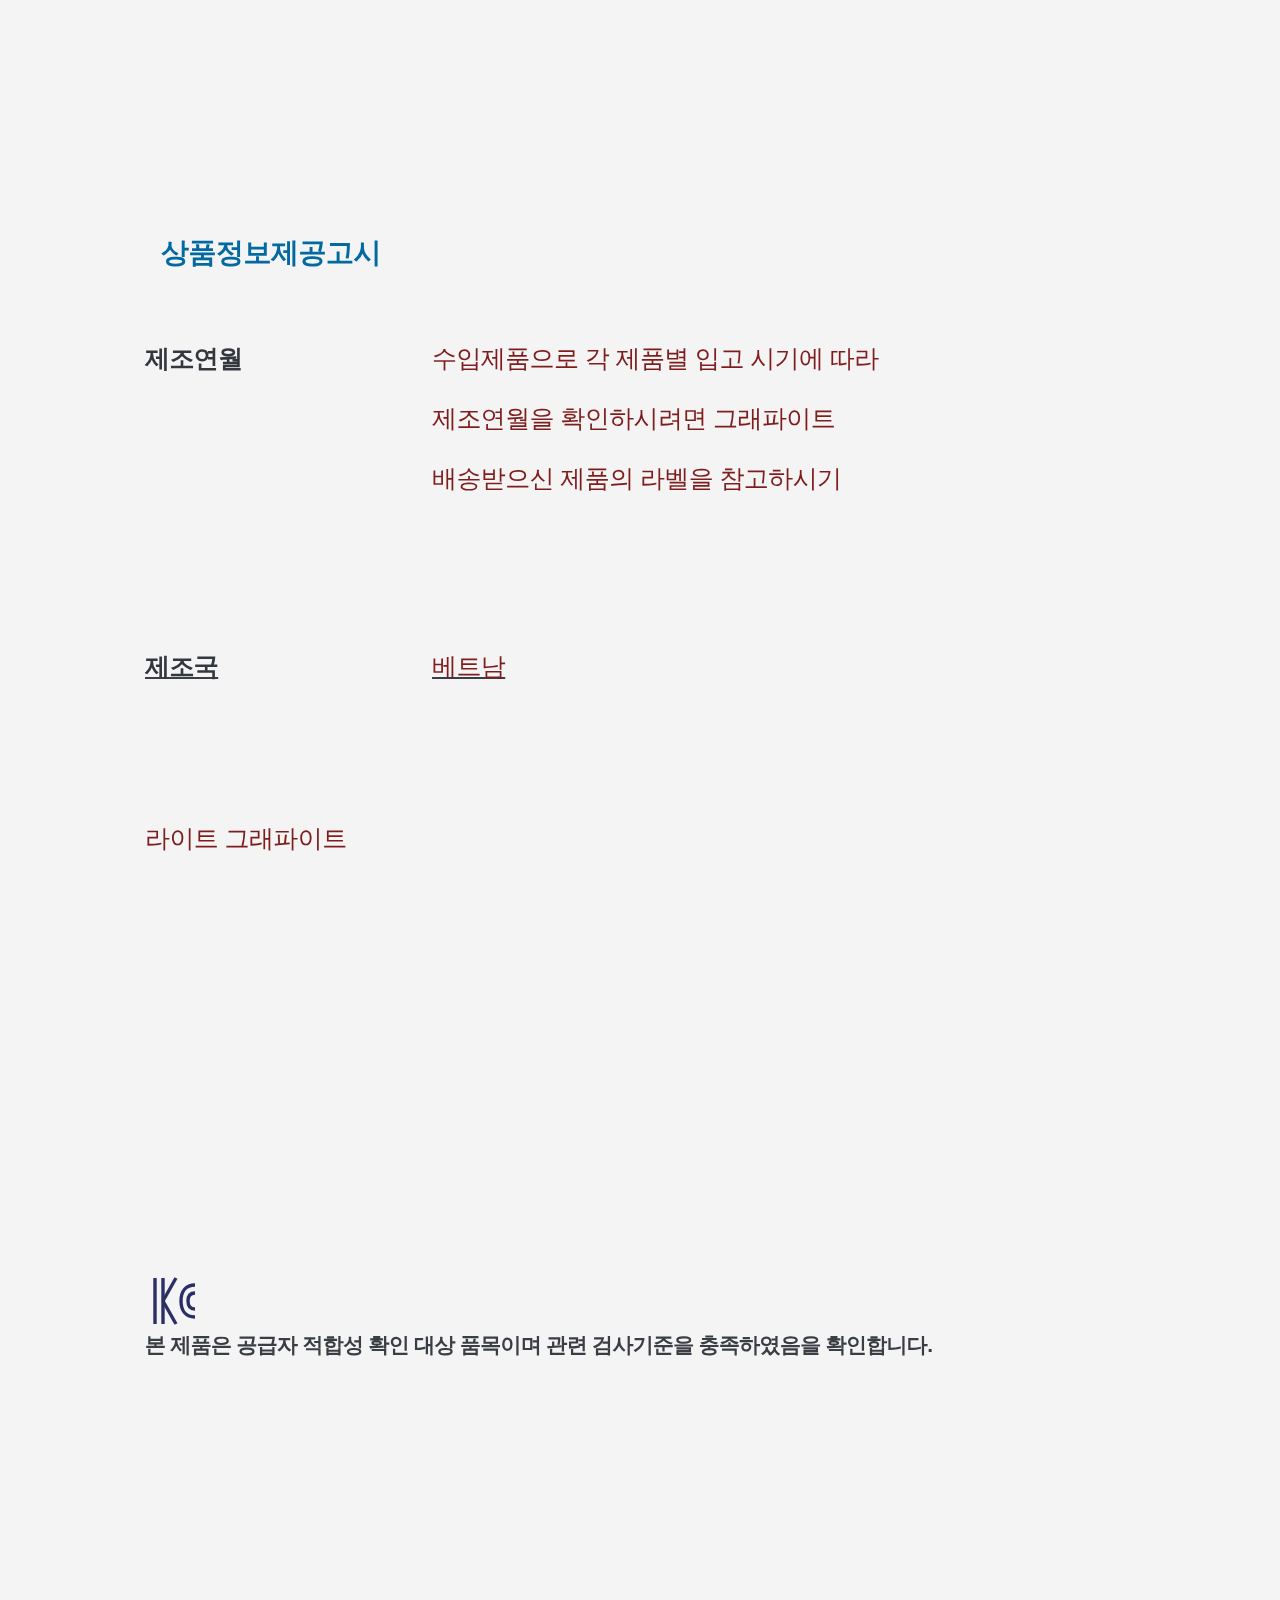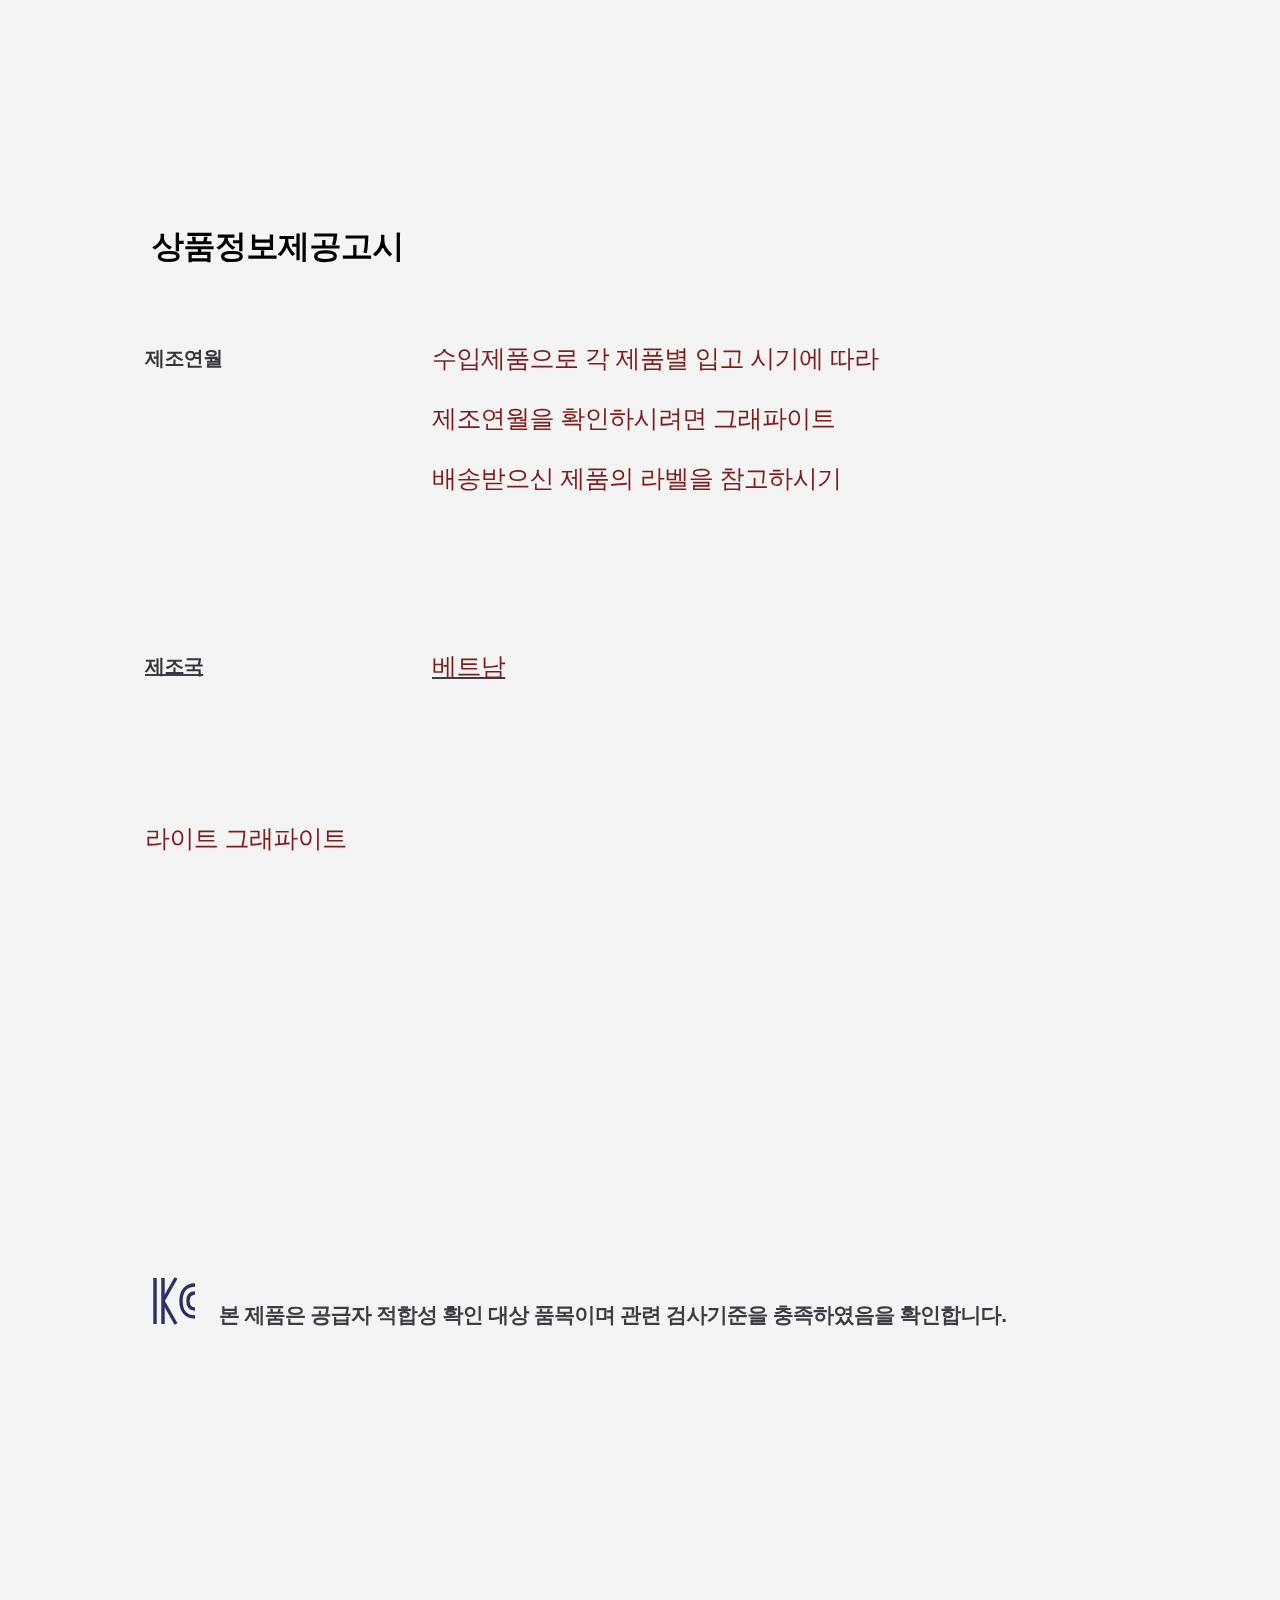--- a/index.html
+++ b/index.html
@@ -18,46 +18,46 @@
     position: relative;
     width: 1280px;
     height: 1600px;
     box-sizing: border-box;
     padding: 0 145px;
   }
   .page-title {
     position: absolute;
     left: 145px;
     top: 218px;
-    font-size: 32px;
+    font-size: 28px;
     font-weight: bold;
     letter-spacing: -0.5px;
-    color: #000000;
-    margin: 7px;
+    color: #0369a1;
+    margin: 16px;
   }
   .info-table {
     position: absolute;
     left: 145px;
     top: 328px;
     width: 1000px;
   }
   .info-row {
     display: flex;
     align-items: flex-start;
   }
   .info-row.row-manufacture-date {
     margin-bottom: 128px;
   }
   .info-row.row-origin {
     margin-bottom: 112px;
     text-decoration: underline;
   }
   .info-label {
     flex: 0 0 287px;
-    font-size: 20px;
+    font-size: 25px;
     font-weight: bold;
     color: #34383e;
     line-height: 60px;
     letter-spacing: -0.6px;
   }
   .info-value {
     flex: 1 1 auto;
     font-size: 25px;
     font-weight: normal;
     color: #7f1d1d;
@@ -66,21 +66,22 @@
   }
   .info-value .vline {
     display: block;
     white-space: nowrap;
   }
   .kc-notice {
     position: absolute;
     left: 145px;
     top: 1272px;
     display: flex;
-    align-items: flex-end;
+    align-items: flex-start;
+    flex-direction: column;
   }
   .kc-mark {
     flex: 0 0 auto;
     width: 58px;
     height: 58px;
     position: relative;
     margin-right: 16px;
   }
   .kc-mark svg {
     display: block;

